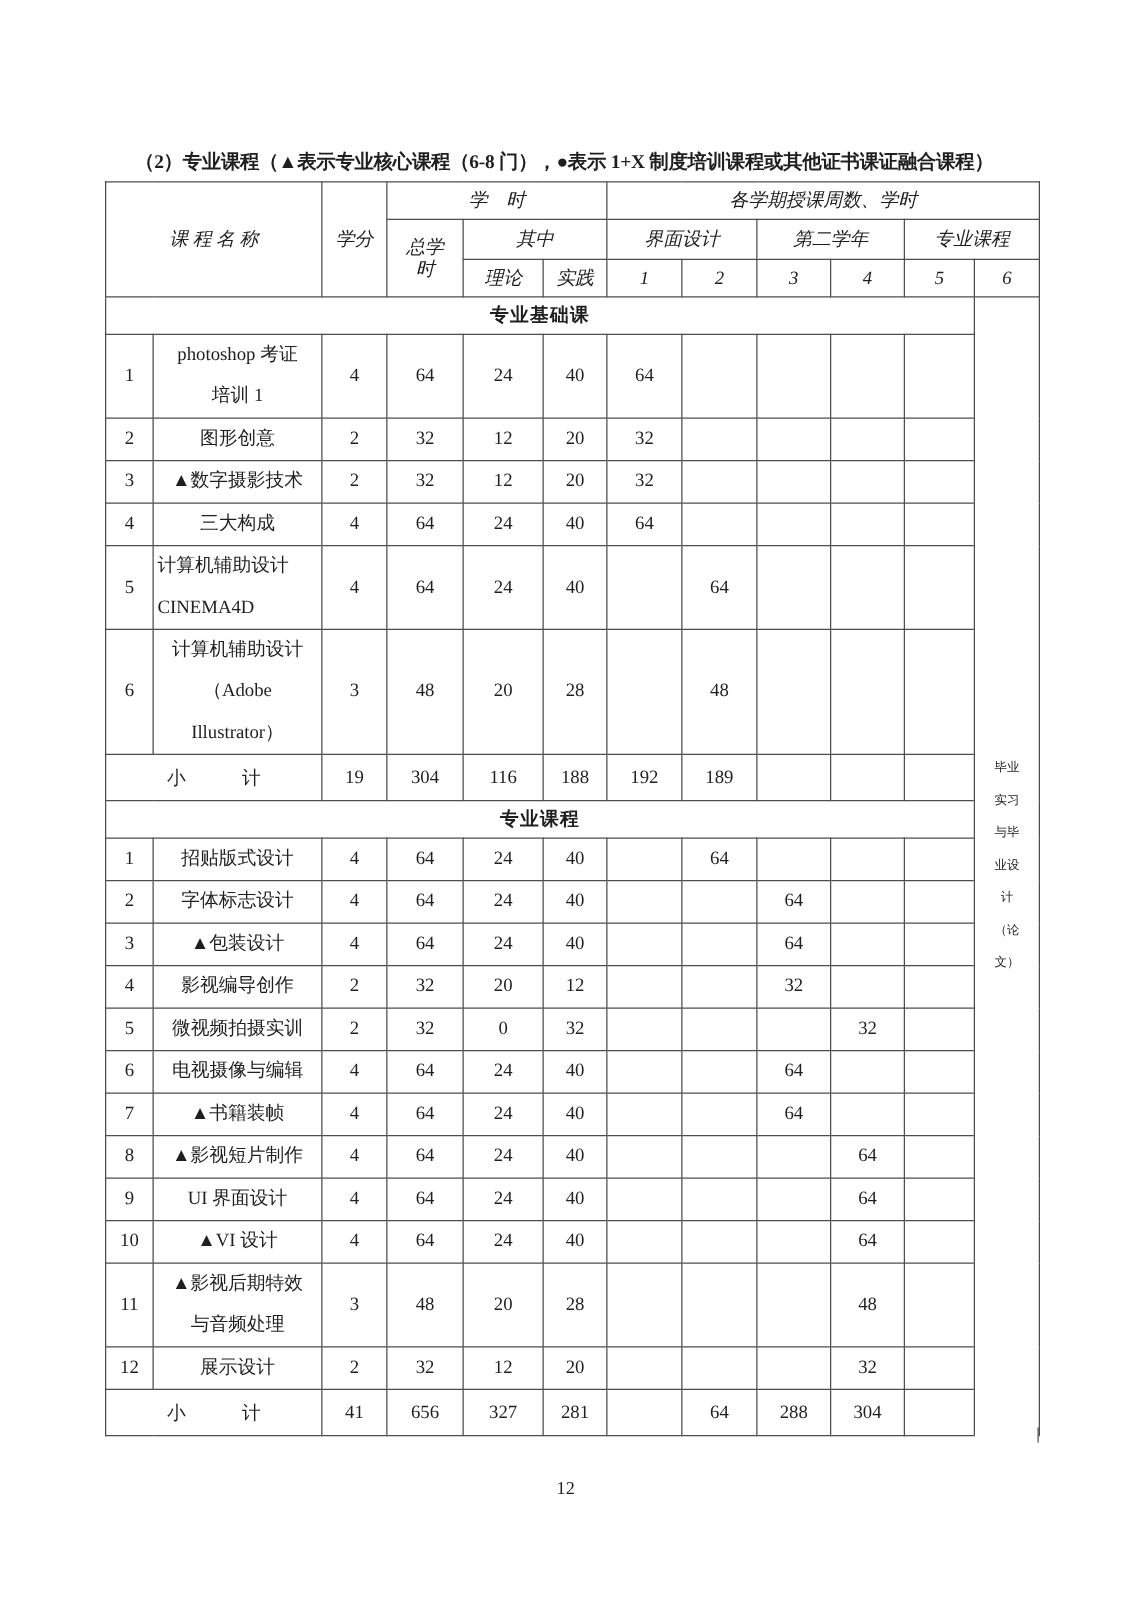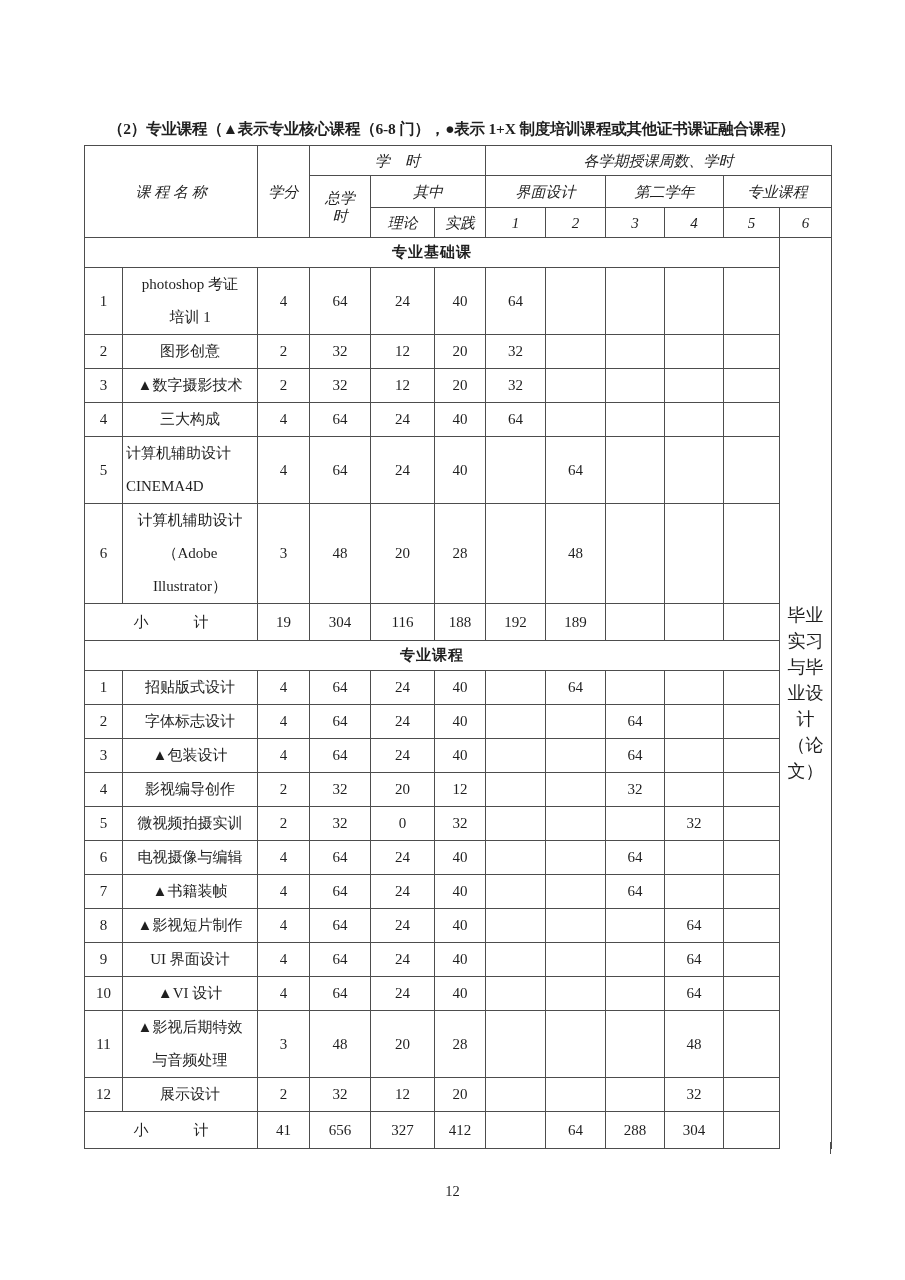--- a/index.html
+++ b/index.html
@@ -25,21 +25,21 @@
     font-weight:normal; overflow:hidden;
   }
   thead th { line-height:20px;font-style:italic; }
   tr.h1 { height:30px; } tr.h2 { height:32px; } tr.h3 { height:30px; }
   .pre { white-space:pre-line; }
   th.total-hours { line-height:18px; }
   td.section-title { font-weight:bold; letter-spacing:1px; }
   td.name { white-space:pre-line; line-height:33px;text-align:center; }
   td.name.left { text-align:left; padding-left:3px; }
   td.side-note {
-    white-space:pre-line; line-height:26px; font-size:18px;
+    white-space:pre-line; line-height:26px; font-size:10px;
     border-bottom:none; vertical-align:middle;
   }
   td.num { line-height:normal; }
   .border-ext {
     position:absolute; left:830px; top:1142px; width:1px; height:12px;
     background:#4d4d4d;
   }
   .page-number {
     position:absolute; left:0; top:1183px; width:905px;
     text-align:center; font-size:14.5px;
@@ -354,21 +354,21 @@
         <td class="num"></td>
         <td class="num"></td>
         <td class="num">32</td>
         <td class="num"></td>
       </tr>
       <tr style="height: 37px;">
         <td class="" colspan="2">小　　　计</td>
         <td class="num">41</td>
         <td class="num">656</td>
         <td class="num">327</td>
-        <td class="num">412</td>
+        <td class="num">281</td>
         <td class="num"></td>
         <td class="num">64</td>
         <td class="num">288</td>
         <td class="num">304</td>
         <td class="num"></td>
       </tr>
     </tbody>
 </table>
 
 <div class="border-ext"></div>

